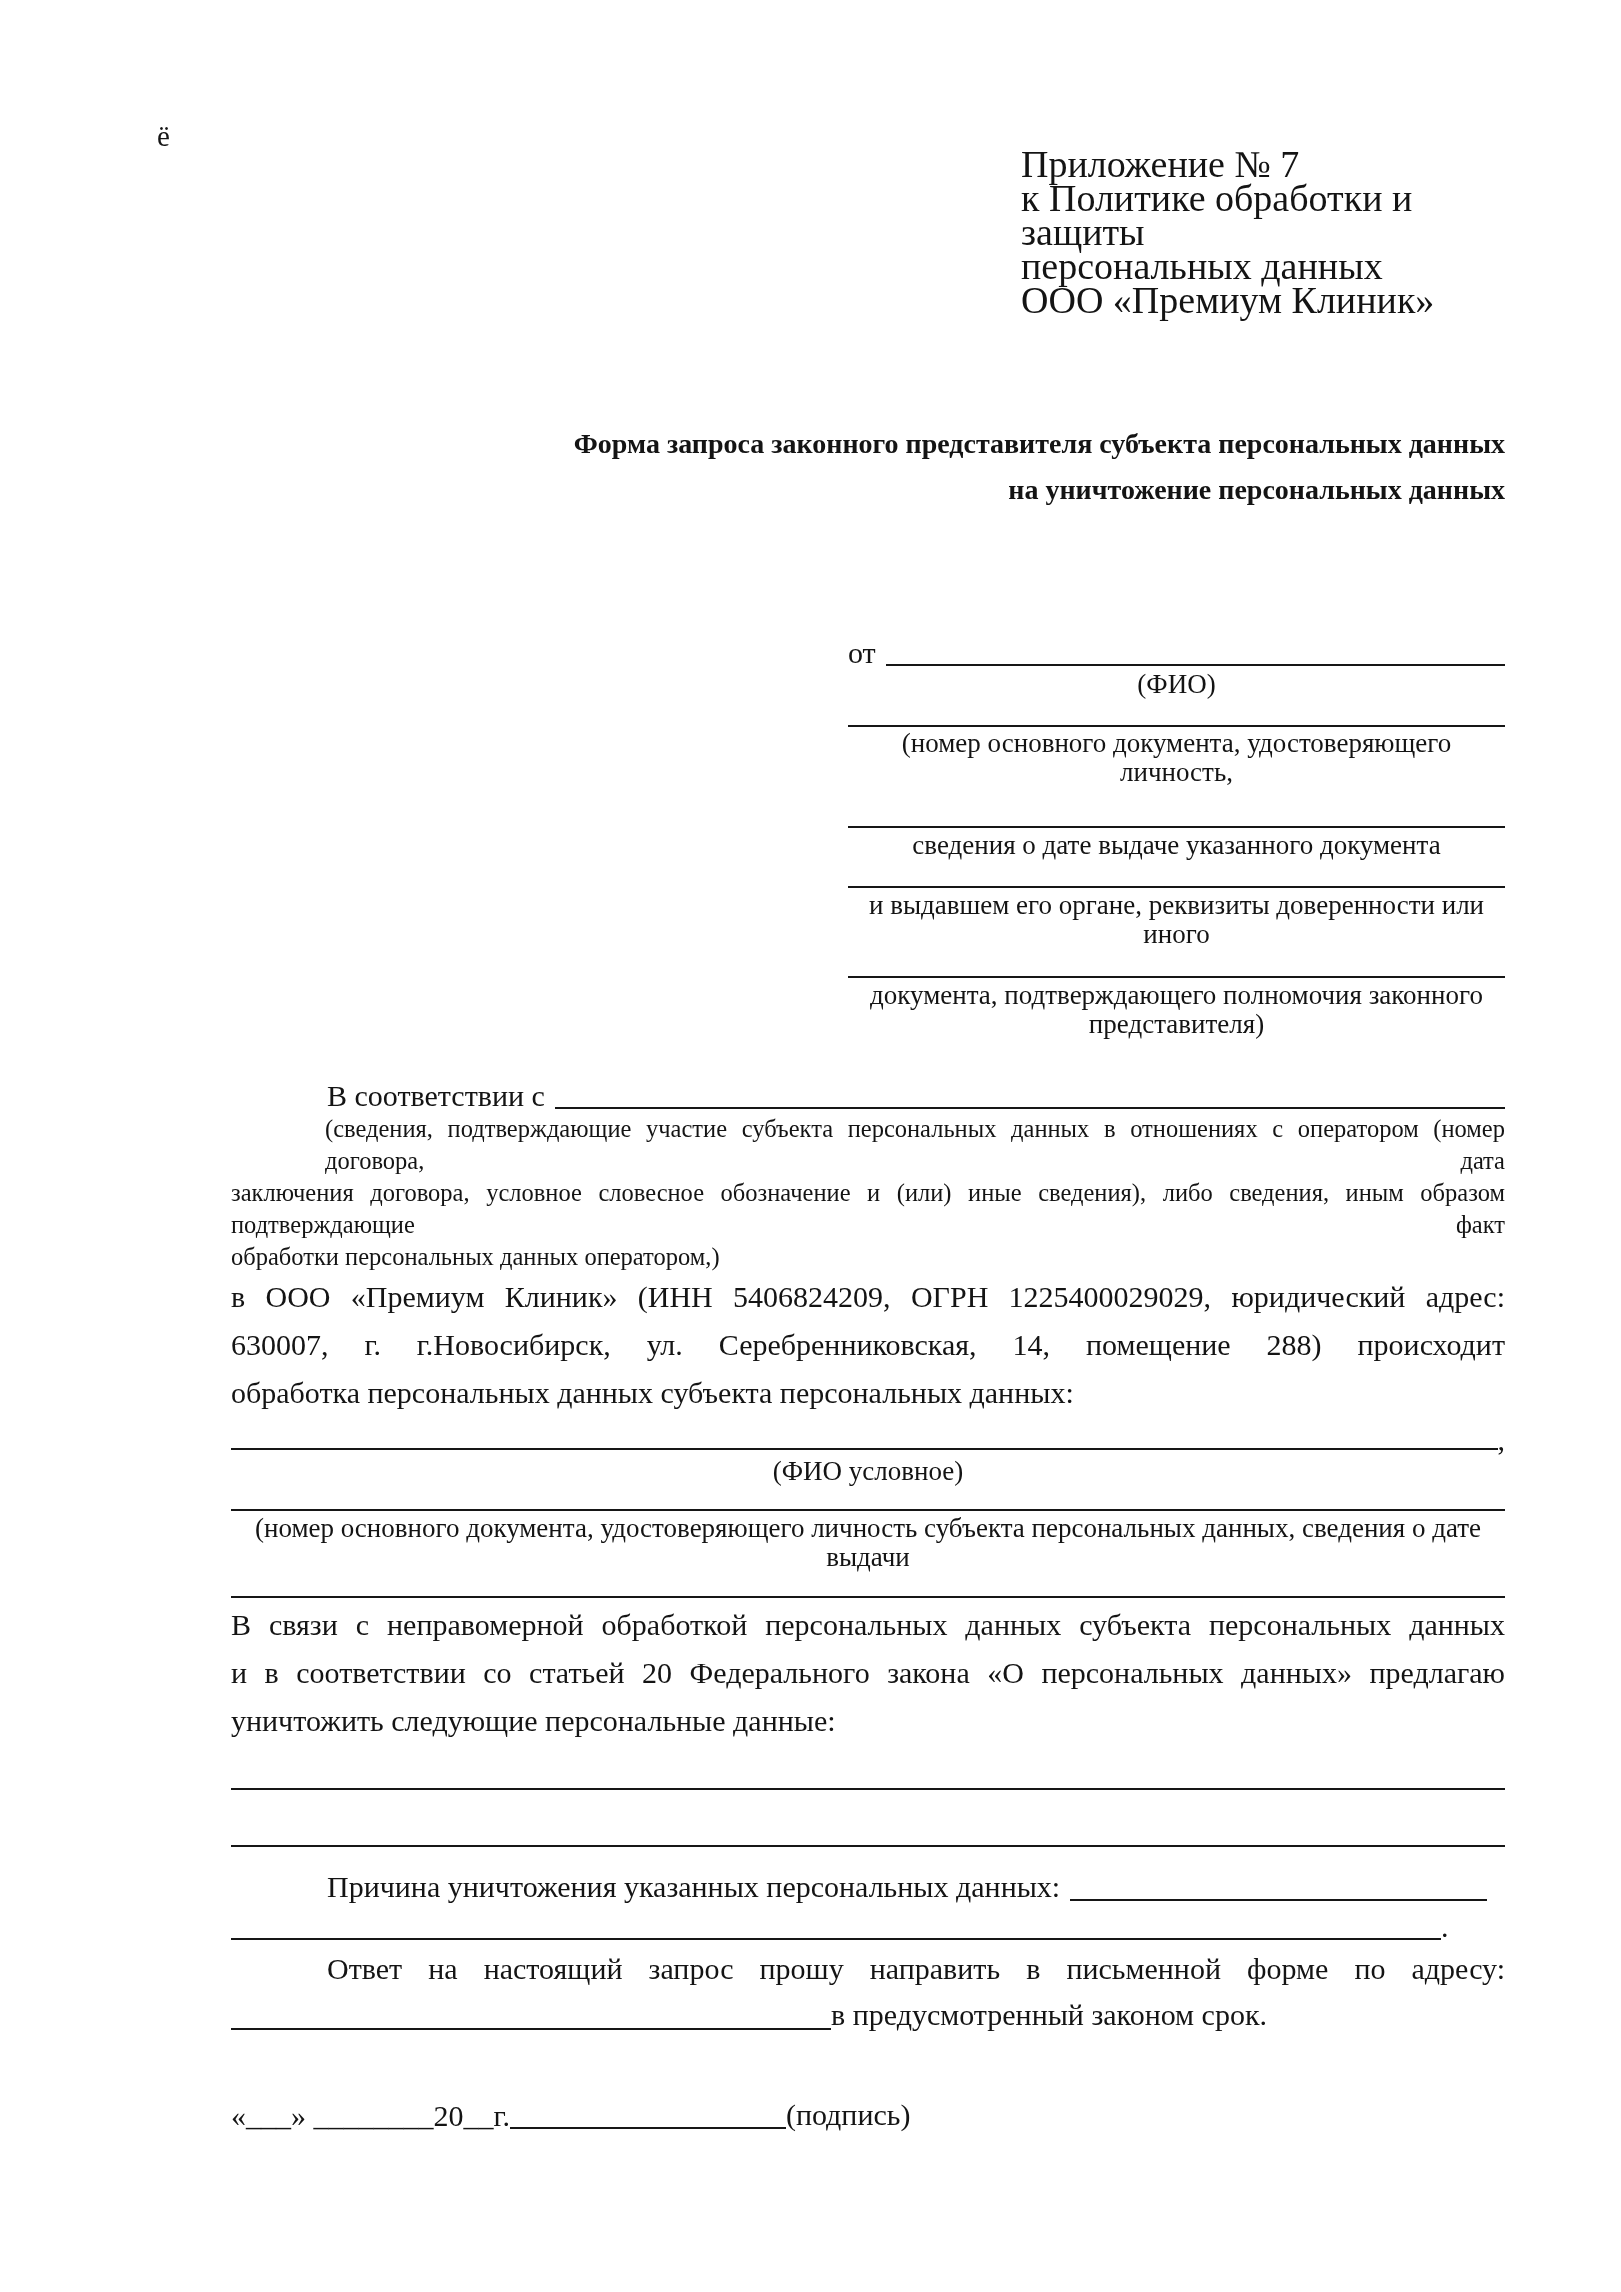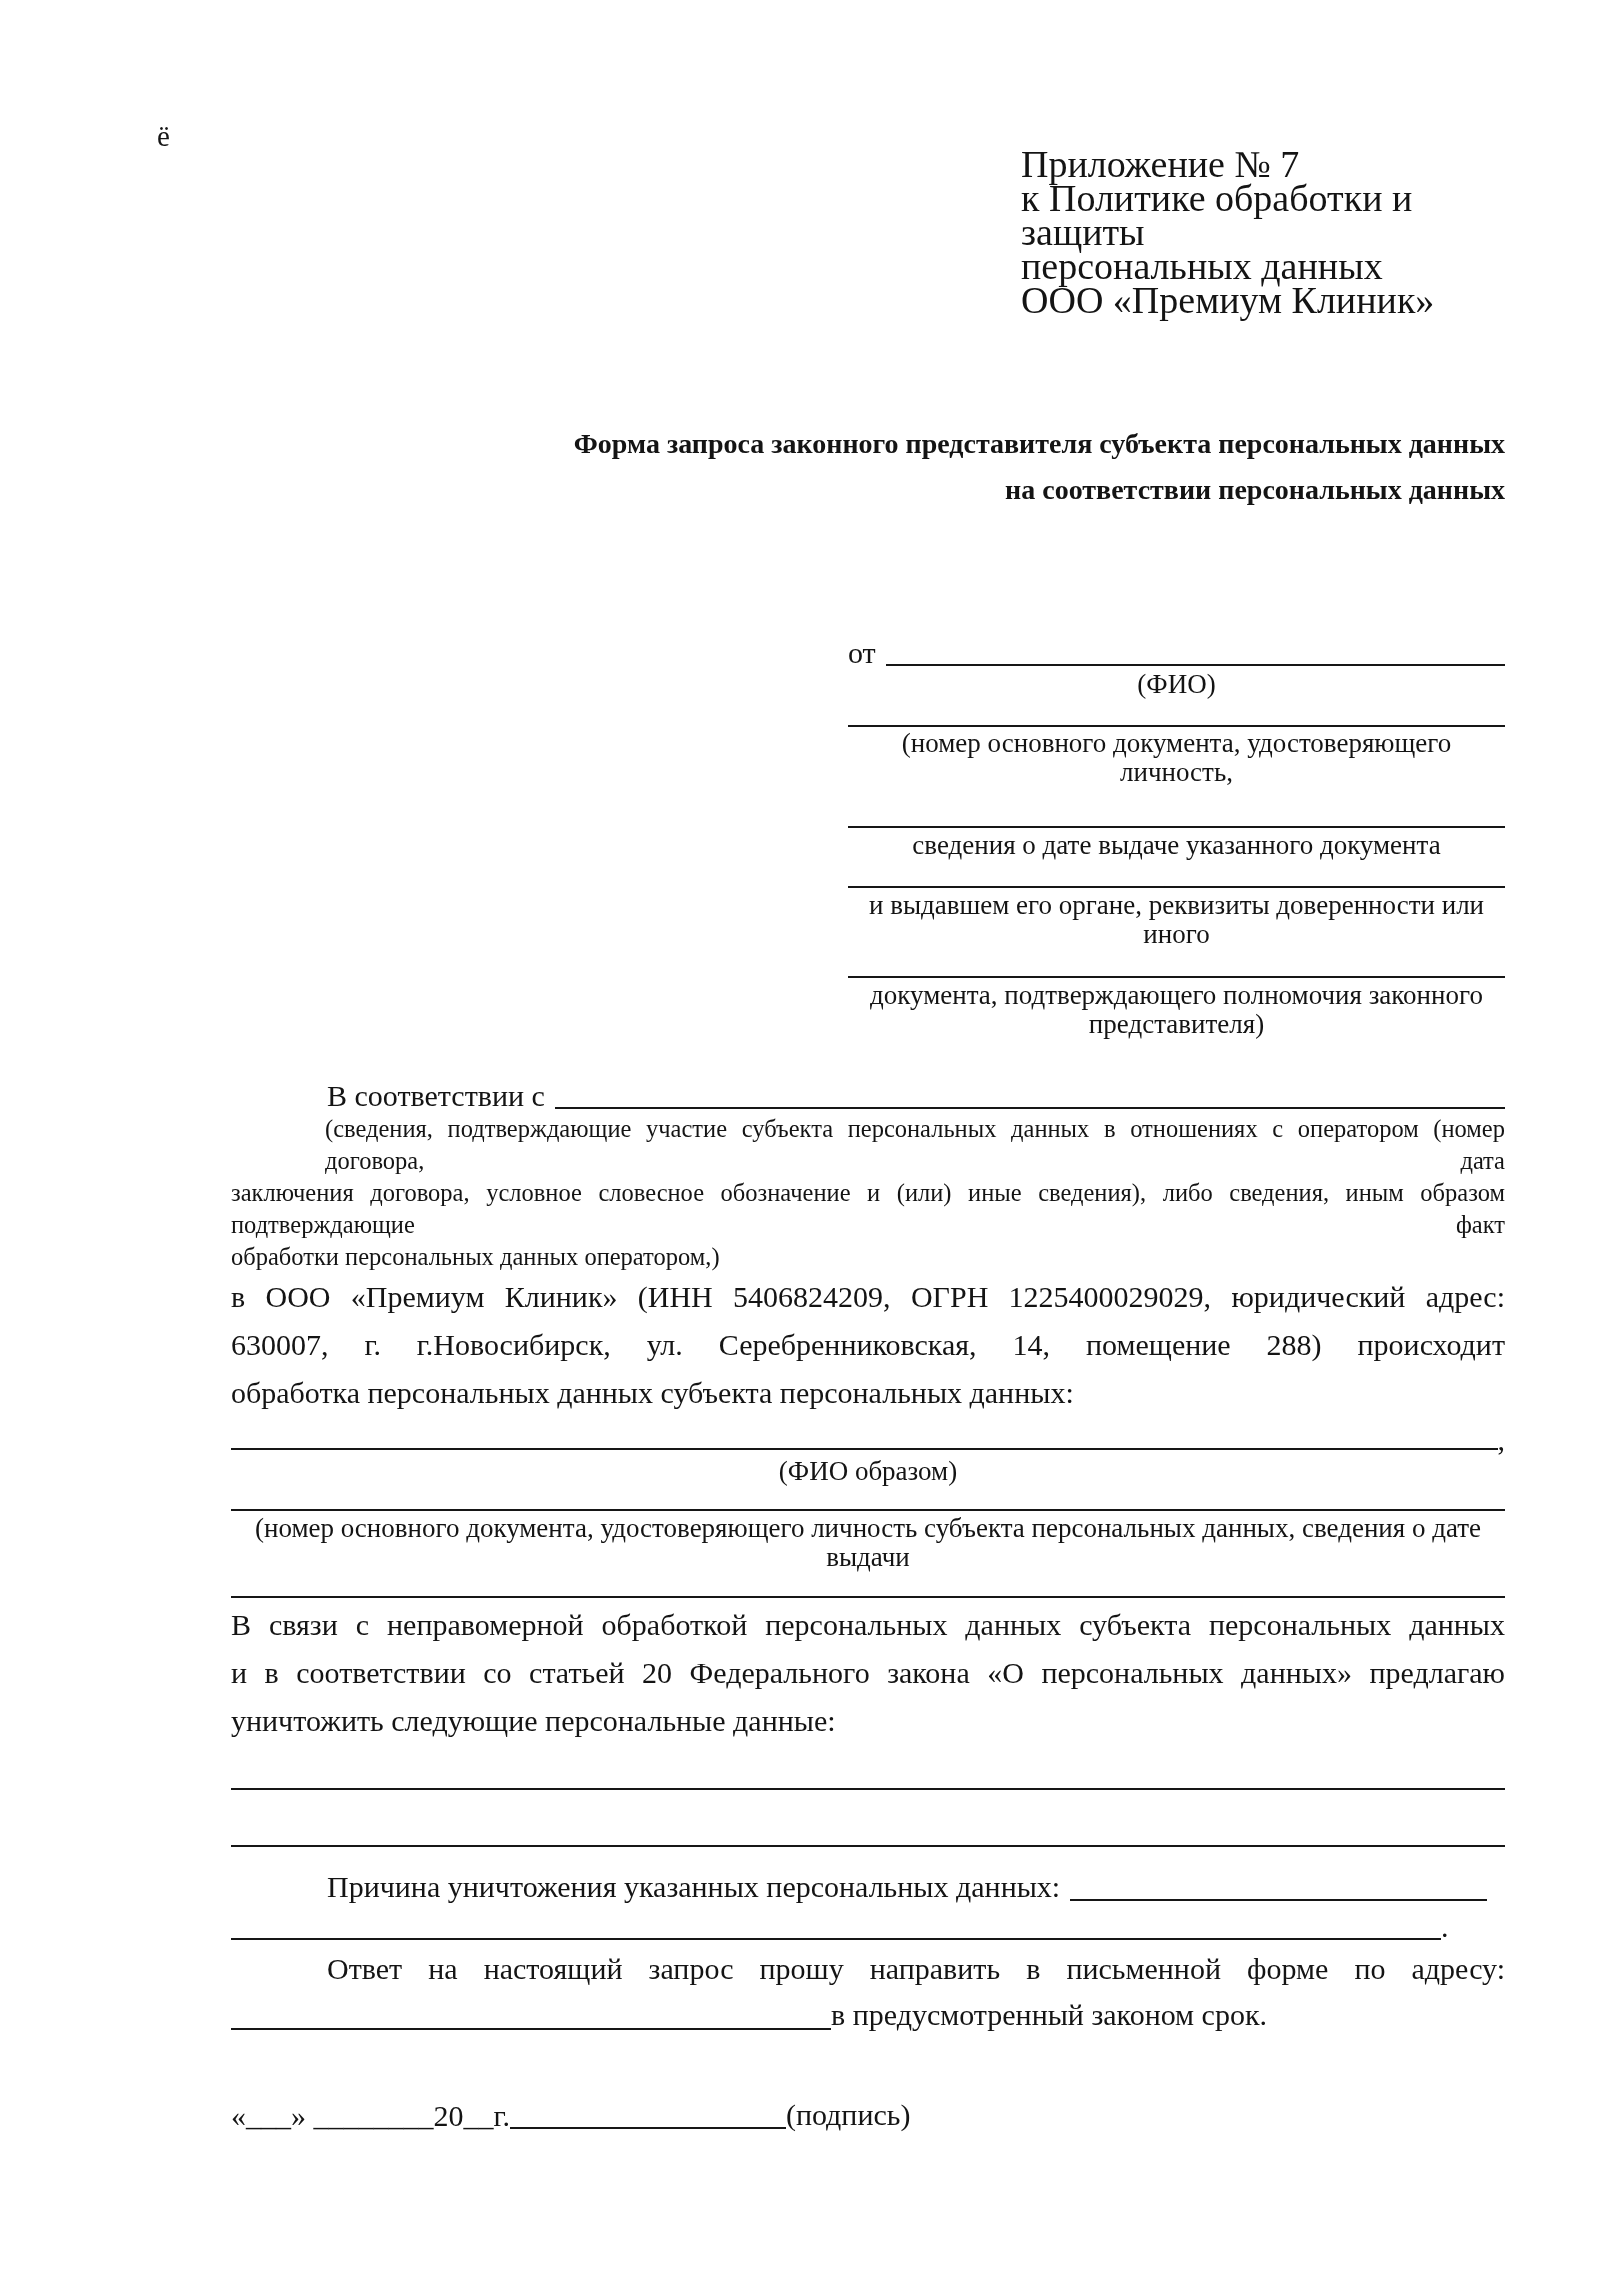--- a/index.html
+++ b/index.html
@@ -147,21 +147,21 @@
 
   <div class="appendix">
     <div>Приложение № 7</div>
     <div>к Политике обработки и защиты</div>
     <div>персональных данных</div>
     <div>ООО «Премиум Клиник»</div>
   </div>
 
   <div class="title">
     <div>Форма запроса законного представителя субъекта персональных данных</div>
-    <div>на соответствии персональных данных</div>
+    <div>на уничтожение персональных данных</div>
   </div>
 
   <div class="recipient">
     <div class="from-row">
       <span class="label">от</span>
       <span class="rule fill"></span>
     </div>
     <div class="caption">(ФИО)</div>
 
     <div class="rule r2"></div>
@@ -191,21 +191,21 @@
   <div class="para">
     <div class="jl">в ООО «Премиум Клиник» (ИНН 5406824209, ОГРН 1225400029029, юридический адрес:</div>
     <div class="jl">630007, г. г.Новосибирск, ул. Серебренниковская, 14, помещение 288) происходит</div>
     <div>обработка персональных данных субъекта персональных данных:</div>
   </div>
 
   <div class="subject-row">
     <span class="rule"></span>
     <span class="comma">,</span>
   </div>
-  <div class="caption cap-sm">(ФИО образом)</div>
+  <div class="caption cap-sm">(ФИО условное)</div>
 
   <div class="rule rule-full"></div>
   <div class="caption cap-sm">(номер основного документа, удостоверяющего личность субъекта персональных данных, сведения о дате выдачи</div>
 
   <div class="rule rule-full"></div>
 
   <div class="para demand">
     <div class="jl">В связи с неправомерной обработкой персональных данных субъекта персональных данных</div>
     <div class="jl">и в соответствии со статьей 20 Федерального закона «О персональных данных» предлагаю</div>
     <div>уничтожить следующие персональные данные:</div>

